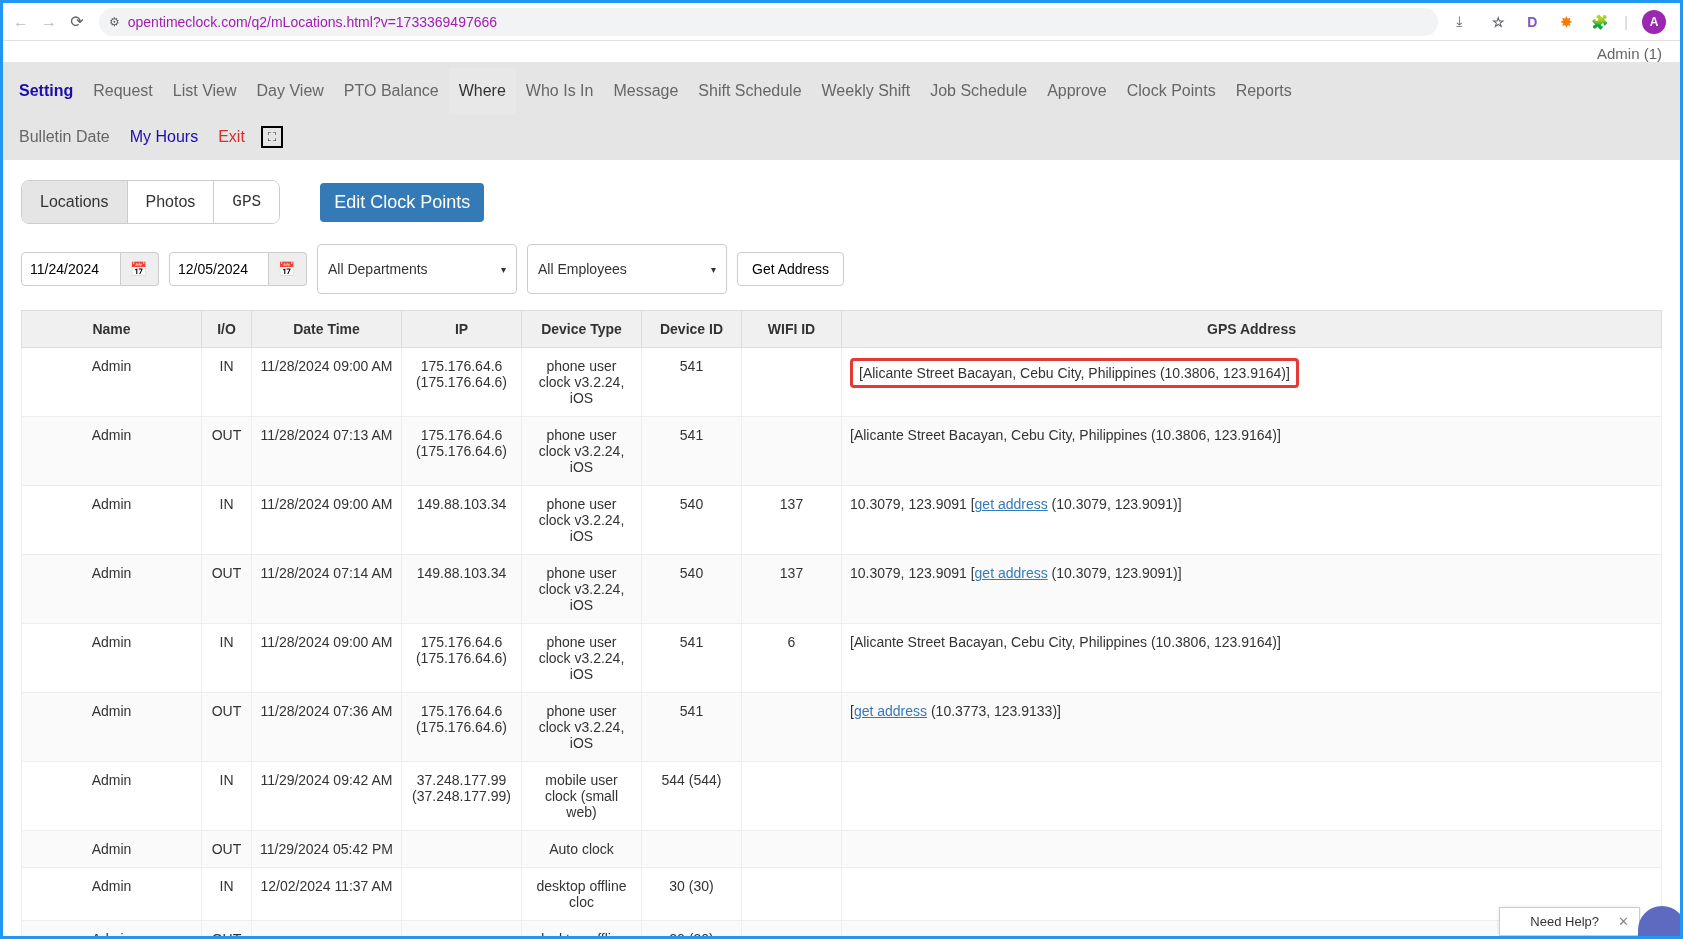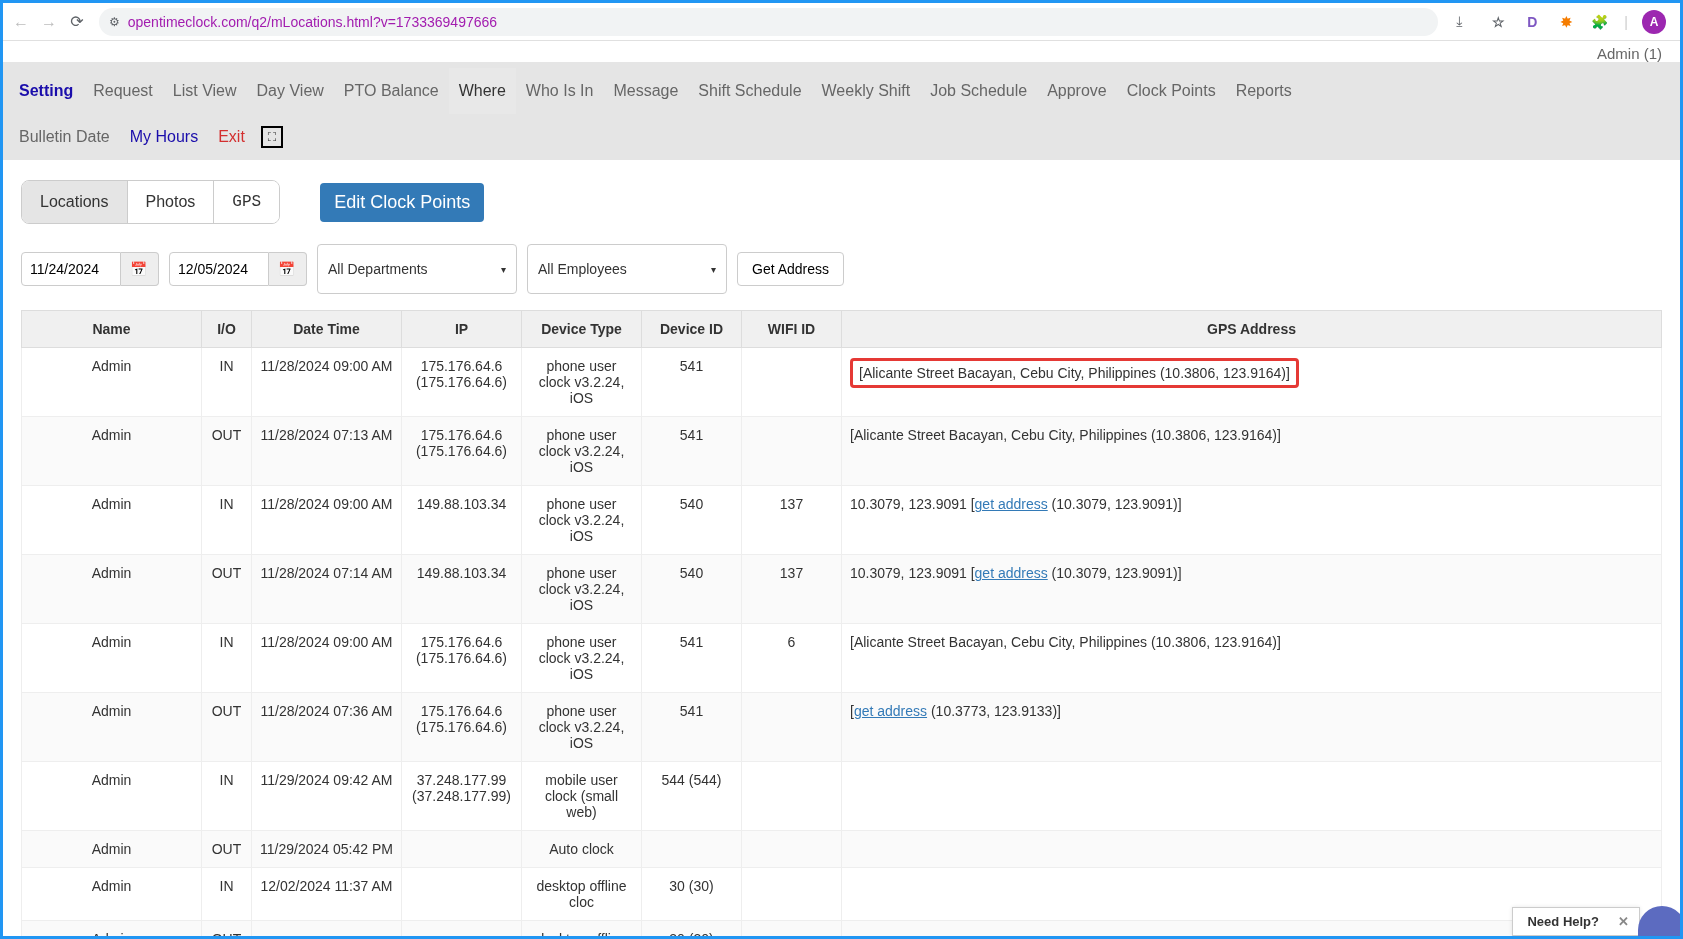--- a/index.html
+++ b/index.html
@@ -62,21 +62,21 @@
 
   .col-name { width: 180px; }
   .col-io { width: 50px; }
   .col-dt { width: 150px; }
   .col-ip { width: 120px; }
   .col-dev { width: 120px; }
   .col-did { width: 100px; }
   .col-wifi { width: 100px; }
 
   
-  .help-widget { position: absolute; bottom: 0; right: 40px; background: #fff; border: 1px solid #ccc; padding: 6px 40px 6px 14px; font-size: 13px; font-weight: bold; box-shadow: 0 0 4px rgba(0,0,0,0.1); }
+  .help-widget { position: absolute; bottom: 0; right: 40px; background: #fff; border: 1px solid #ccc; padding: 6px 40px 6px 30px; font-size: 13px; font-weight: normal; box-shadow: 0 0 4px rgba(0,0,0,0.1); }
   .help-widget .close { position: absolute; right: 10px; top: 6px; color: #888; cursor: pointer; }
   .chat-bubble { position: absolute; bottom: 0; right: -6px; width: 48px; height: 30px; background: #5c6bc0; border-radius: 24px 24px 0 0; }
 </style>
 </head>
 <body>
 
 <div class="browser-bar">
   <div class="nav-icon disabled">←</div>
   <div class="nav-icon disabled">→</div>
   <div class="nav-icon">⟳</div>

